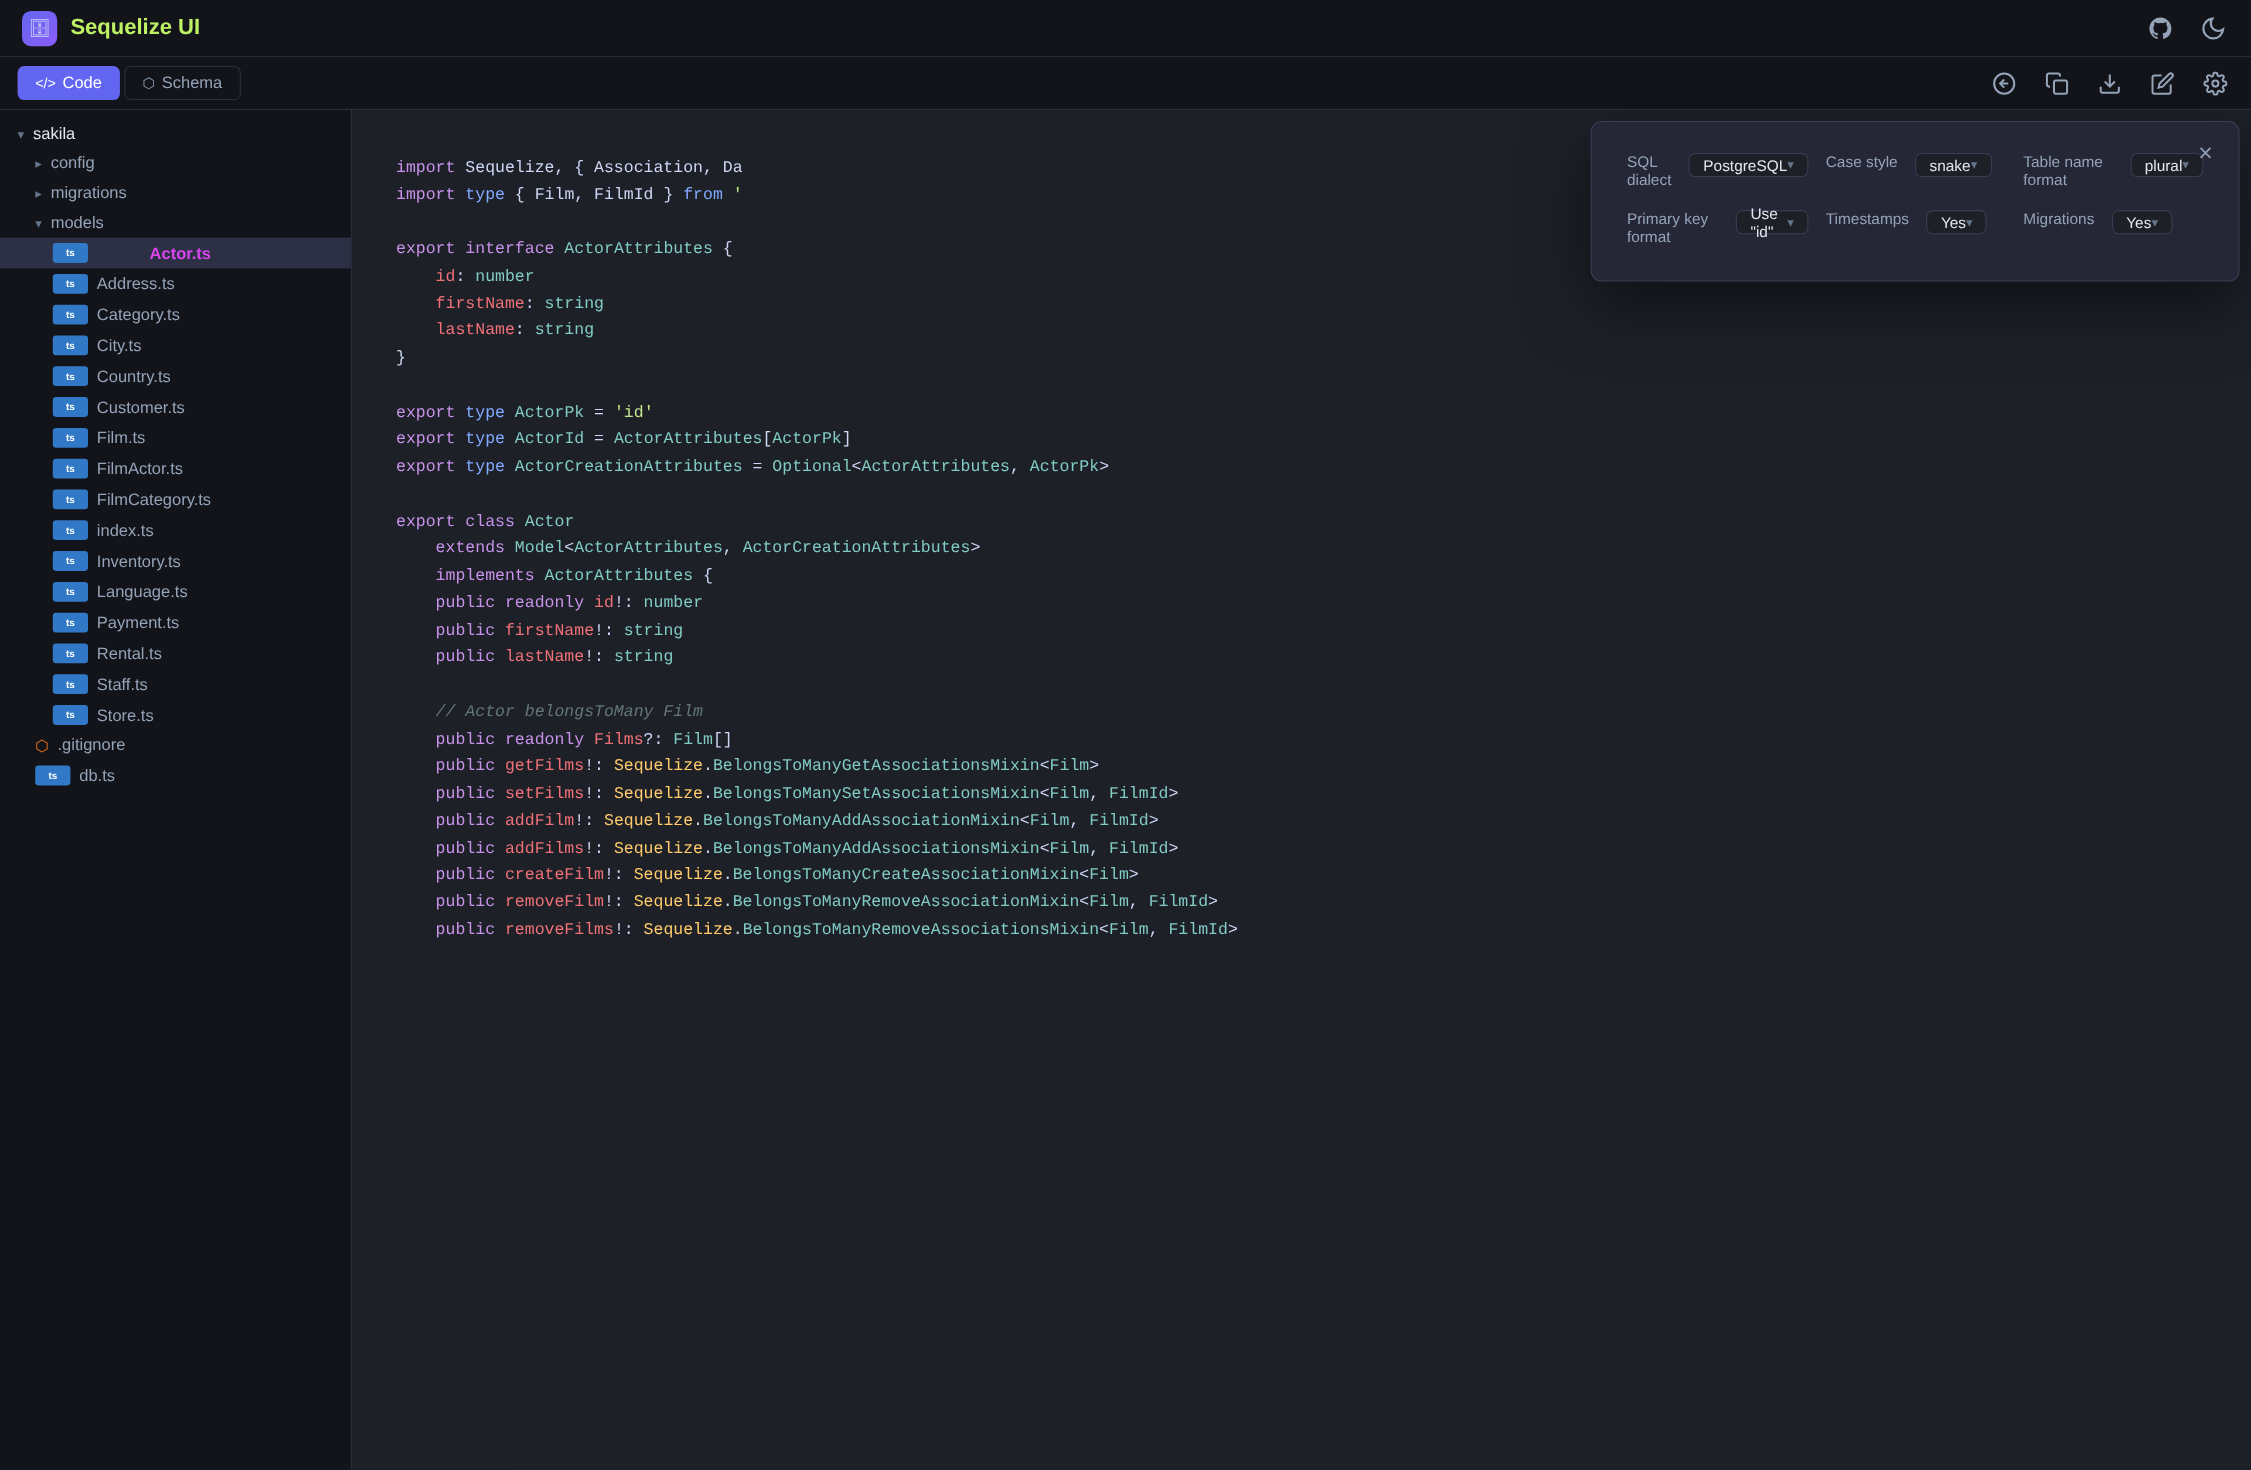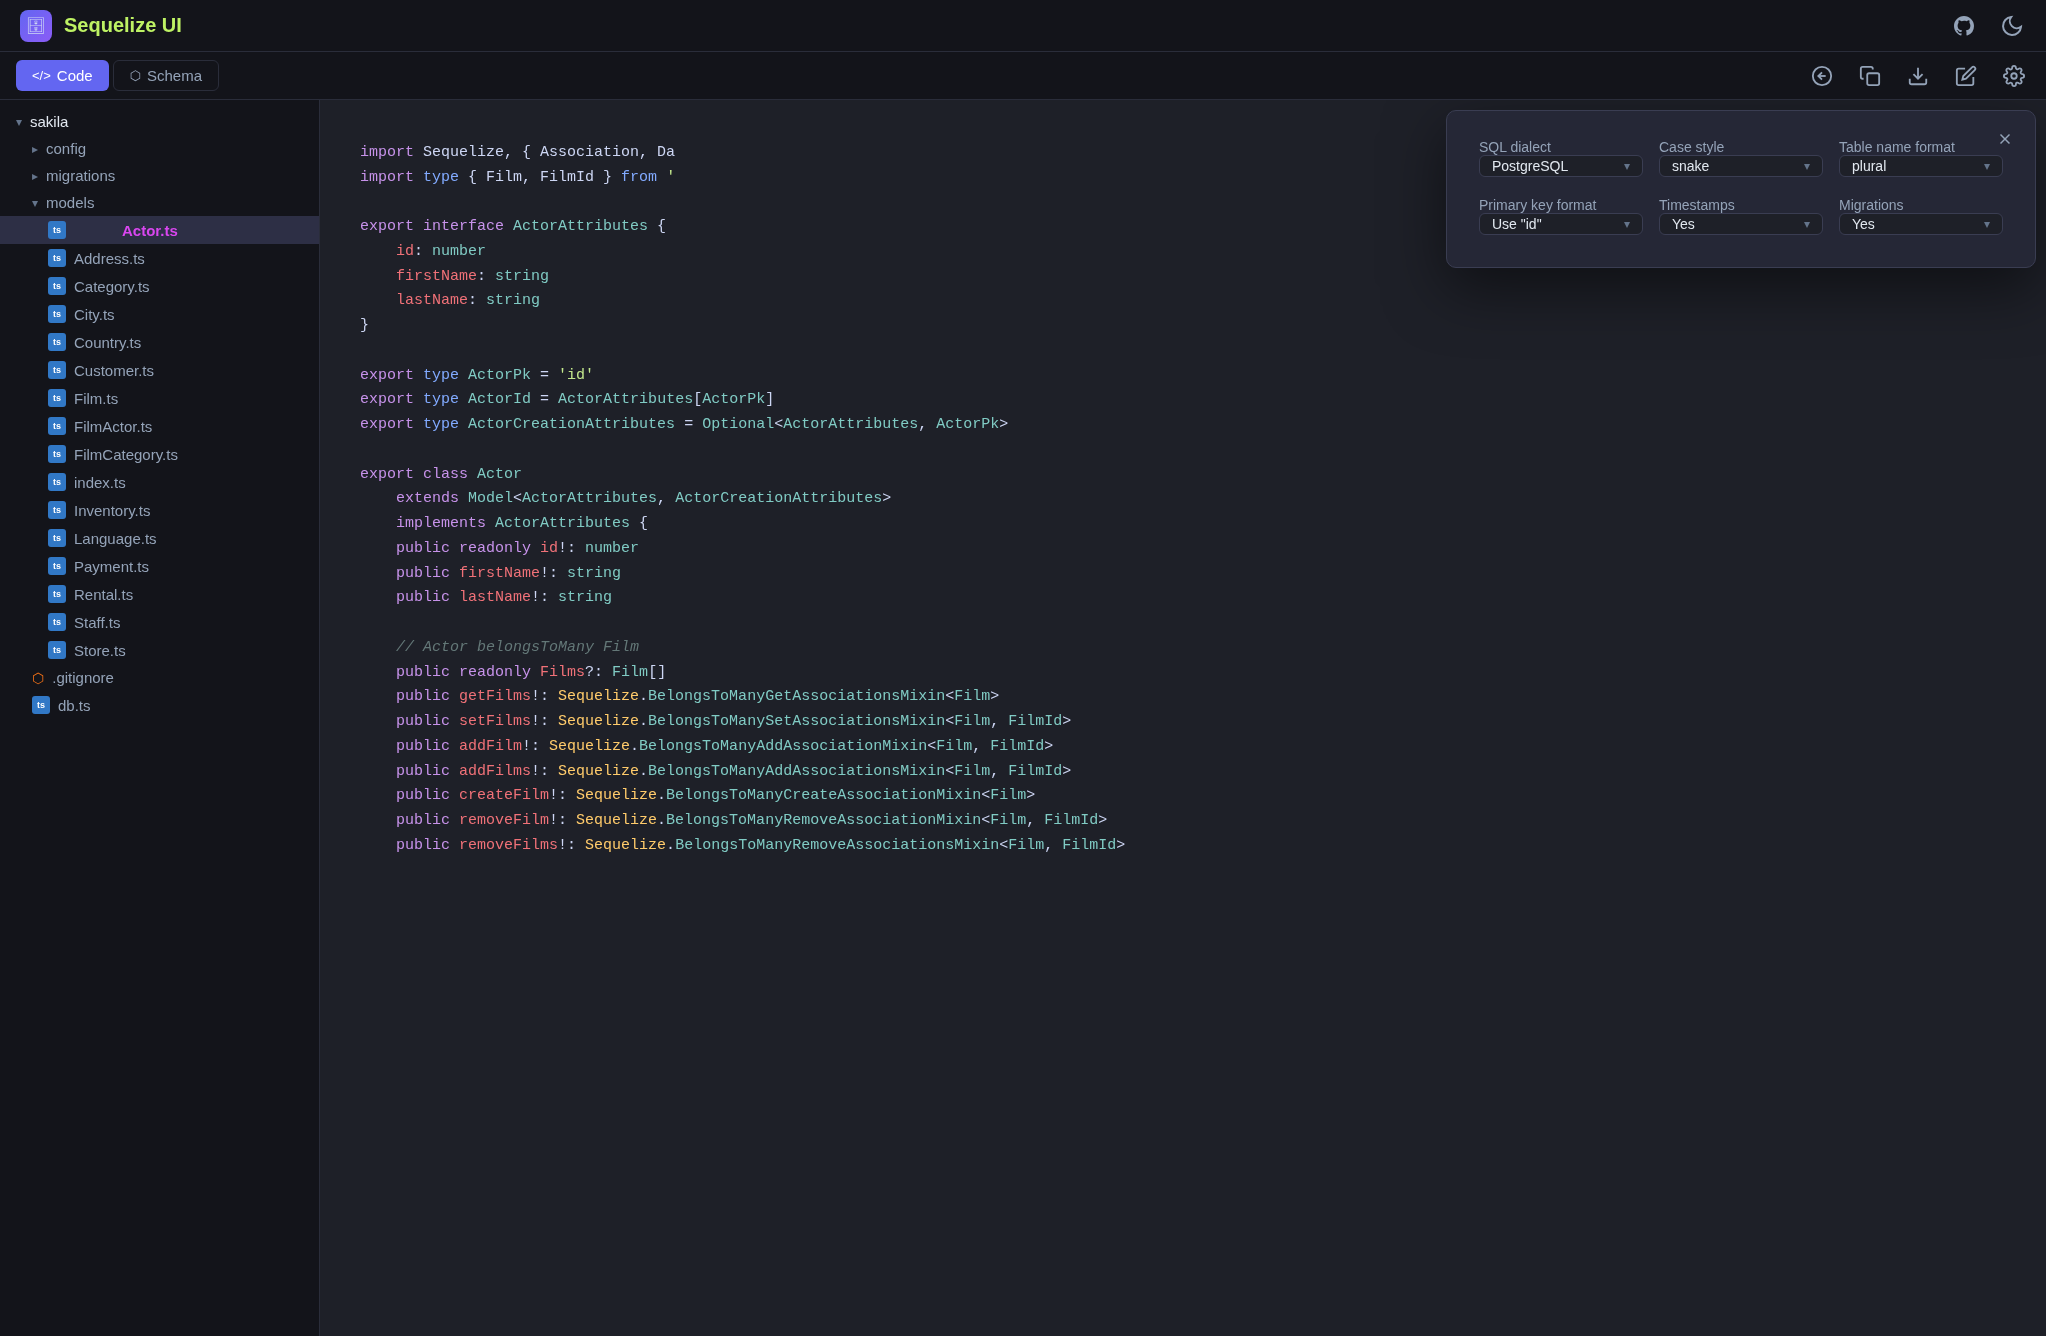--- a/index.html
+++ b/index.html
@@ -142,21 +142,21 @@
       color: #e2e8f0;
       font-weight: 500;
     }
     .sidebar-item .chevron {
       font-size: 12px;
       color: #64748b;
     }
     .indent-1 { padding-left: 32px; }
     .indent-2 { padding-left: 48px; }
     .ts-badge {
-      width: 18px;
+      width: 32px;
       height: 18px;
       background: #3178c6;
       color: #fff;
       border-radius: 3px;
       font-size: 9px;
       font-weight: 700;
       display: flex;
       align-items: center;
       justify-content: center;
       flex-shrink: 0;
@@ -218,22 +218,21 @@
       align-items: center;
       justify-content: center;
     }
     .overlay-grid {
       display: grid;
       grid-template-columns: 1fr 1fr 1fr;
       gap: 20px 16px;
     }
     .setting-group {
       display: flex;
-      flex-direction: column;
-      gap: 0;
+      gap: 16px;
     }
     .setting-label {
       font-size: 14px;
       color: #94a3b8;
       font-weight: 400;
     }
     .setting-select {
       display: flex;
       align-items: center;
       justify-content: space-between;

